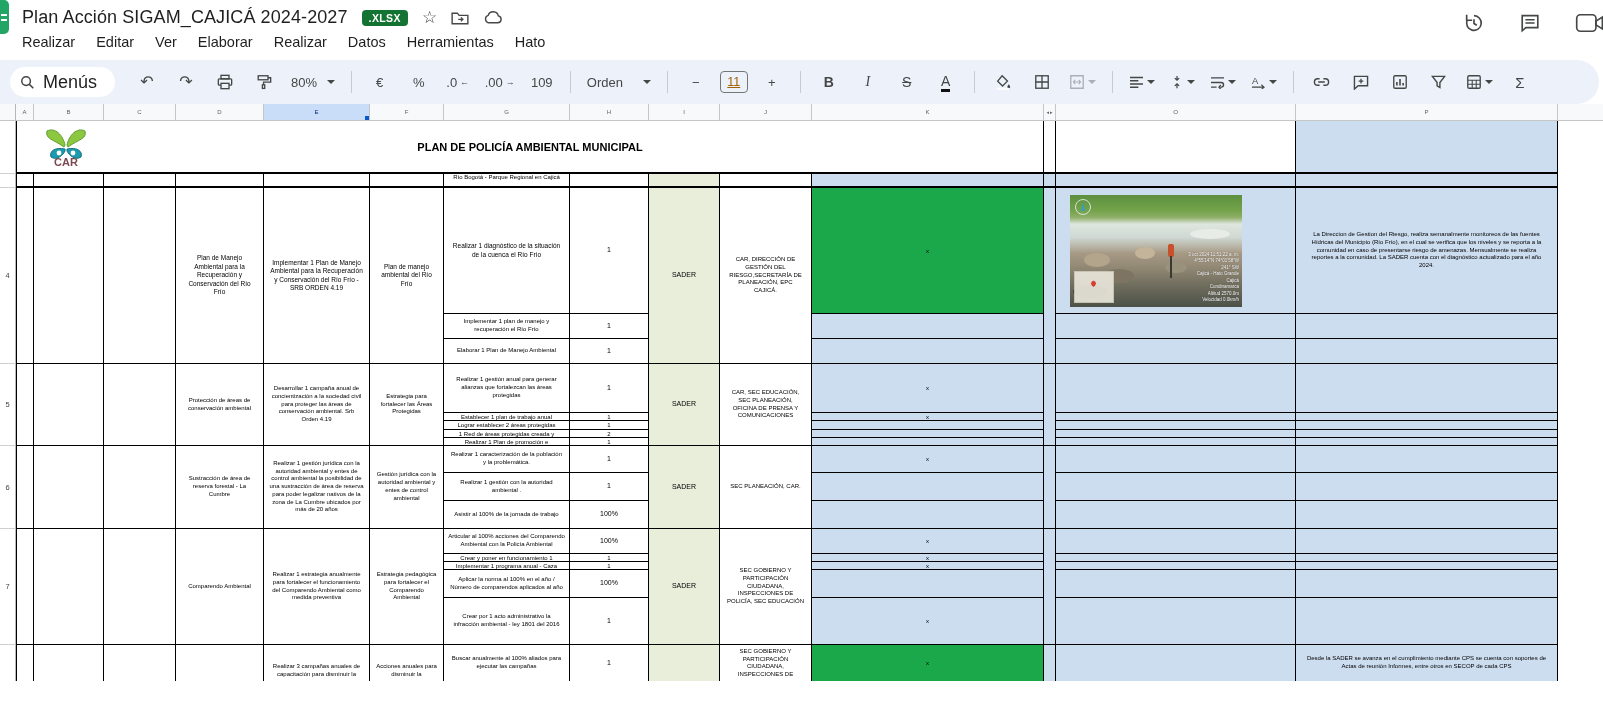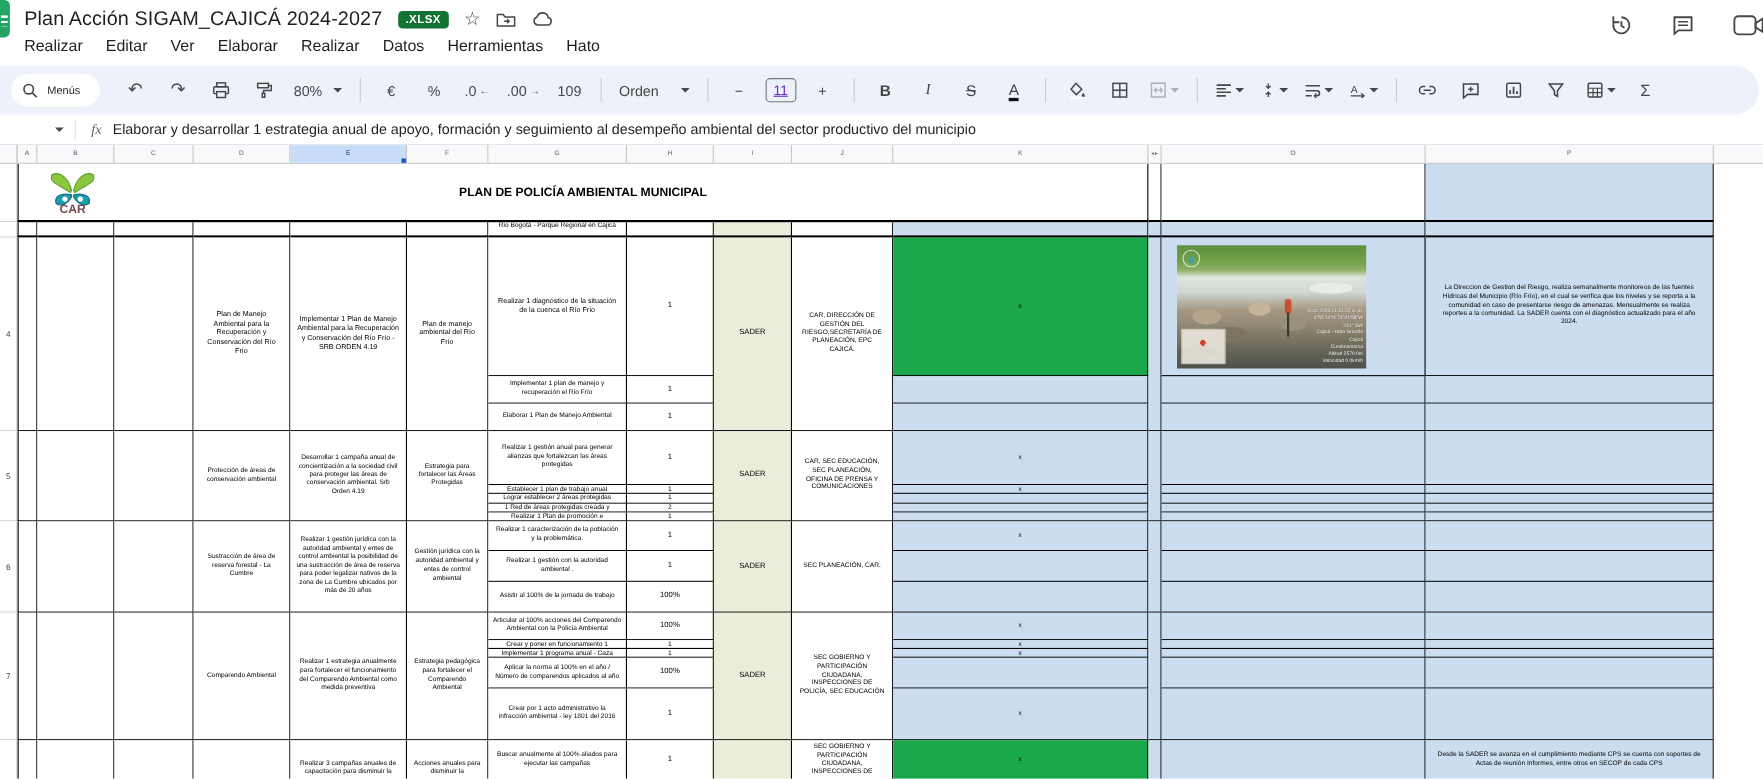--- a/index.html
+++ b/index.html
@@ -13,27 +13,27 @@
   .doc-title{font-size:18px;color:#1f1f1f;letter-spacing:.1px;}
   .badge{background:#137333;color:#fff;font-size:10.5px;font-weight:bold;padding:2px 7px;border-radius:4px;letter-spacing:.4px;}
   .tb-ico{color:#444746;font-size:17px;line-height:1;display:flex;align-items:center;}
   .menubar{position:absolute;left:22px;top:34px;display:flex;gap:21px;font-size:14.5px;color:#1f1f1f;}
   .menubar span{cursor:default;}
   .top-right{position:absolute;right:12px;top:12px;display:flex;gap:34px;align-items:center;}
   svg.ic{display:block;}
   
   .toolbar{position:relative;margin:4px 4px 0 0;height:44px;background:#edf2fa;border-radius:0 24px 24px 0;display:flex;align-items:center;padding:0 10px;gap:9px;}
   .pill{background:#fff;border-radius:18px;height:30px;display:flex;align-items:center;gap:8px;padding:0 18px 0 10px;margin-right:8px;}
-  .pill .lbl{font-size:10px;color:#1f1f1f;}
+  .pill .lbl{font-size:18px;color:#1f1f1f;}
   .tbtn{min-width:24px;height:26px;display:flex;align-items:center;justify-content:center;color:#444746;font-size:14px;border-radius:4px;gap:3px;padding:0 3px;}
   .tbtn.txt{font-size:13px;}
   .glyph{font-size:16px;line-height:1;}
   .caret{width:0;height:0;border-left:4px solid transparent;border-right:4px solid transparent;border-top:4.5px solid #444746;display:inline-block;}
   .sep{width:1px;height:22px;background:#c7cbd1;margin:0 4px;flex-shrink:0;}
-  .fs-box{border:1px solid #747775;border-radius:4px;width:26px;height:20px;display:flex;align-items:center;justify-content:center;font-size:12.5px;color:#6d28d9;text-decoration:underline;}
+  .fs-box{border:1px solid #747775;border-radius:4px;width:26px;height:20px;display:flex;align-items:center;justify-content:center;font-size:12.5px;color:#a16207;text-decoration:underline;}
   .u-red{border-bottom:3px solid #111;padding-bottom:0px;}
   .dim{opacity:.38;}
   
   .fbar{height:27px;border-bottom:1px solid #e1e3e6;display:flex;align-items:center;background:#fff;}
   .namebox{width:58px;display:flex;justify-content:flex-end;align-items:center;padding-right:10px;}
   .fx{font-style:italic;font-size:13px;color:#5f6368;font-family:"Liberation Serif","DejaVu Serif",serif;margin:0 10px 0 14px;}
   .fdiv{width:1px;height:18px;background:#e1e3e6;}
   .fval{font-size:13px;color:#1f1f1f;white-space:nowrap;}
   
   .chead{height:16px;display:flex;background:#f8f9fa;border-bottom:1px solid #c6c6c6;}
@@ -276,28 +276,20 @@
           <rect x="2" y="2" width="14" height="14" rx="1.5" fill="none" stroke="#444746" stroke-width="1.5"></rect>
           <path d="M2 7h14M7 7v9M11.5 7v9M2 11.5h14" stroke="#444746" stroke-width="1.2"></path>
         </svg>
       <span class="caret"></span>
     </div>
     <div class="tbtn" style="font-size:15px">
         <span>Σ</span>
       </div>
   </div>
 
-  <div class="fbar">
-    <div class="namebox">
-        <span class="caret"></span>
-      </div>
-    <div class="fdiv"></div>
-    <span class="fx">fx</span>
-    <span class="fval">Elaborar y desarrollar 1 estrategia anual de apoyo, formación y seguimiento al desempeño ambiental del sector productivo del municipio</span>
-  </div>
 
   <div class="chead">
     <div class="ch w16" style="border-right-color:#b7b7b7"></div>
     <div class="ch w18">A</div>
     <div class="ch w70">B</div>
     <div class="ch w72">C</div>
     <div class="ch w88">D</div>
     <div class="ch w106 sel">E</div>
     <div class="ch w74">F</div>
     <div class="ch w126">G</div>

